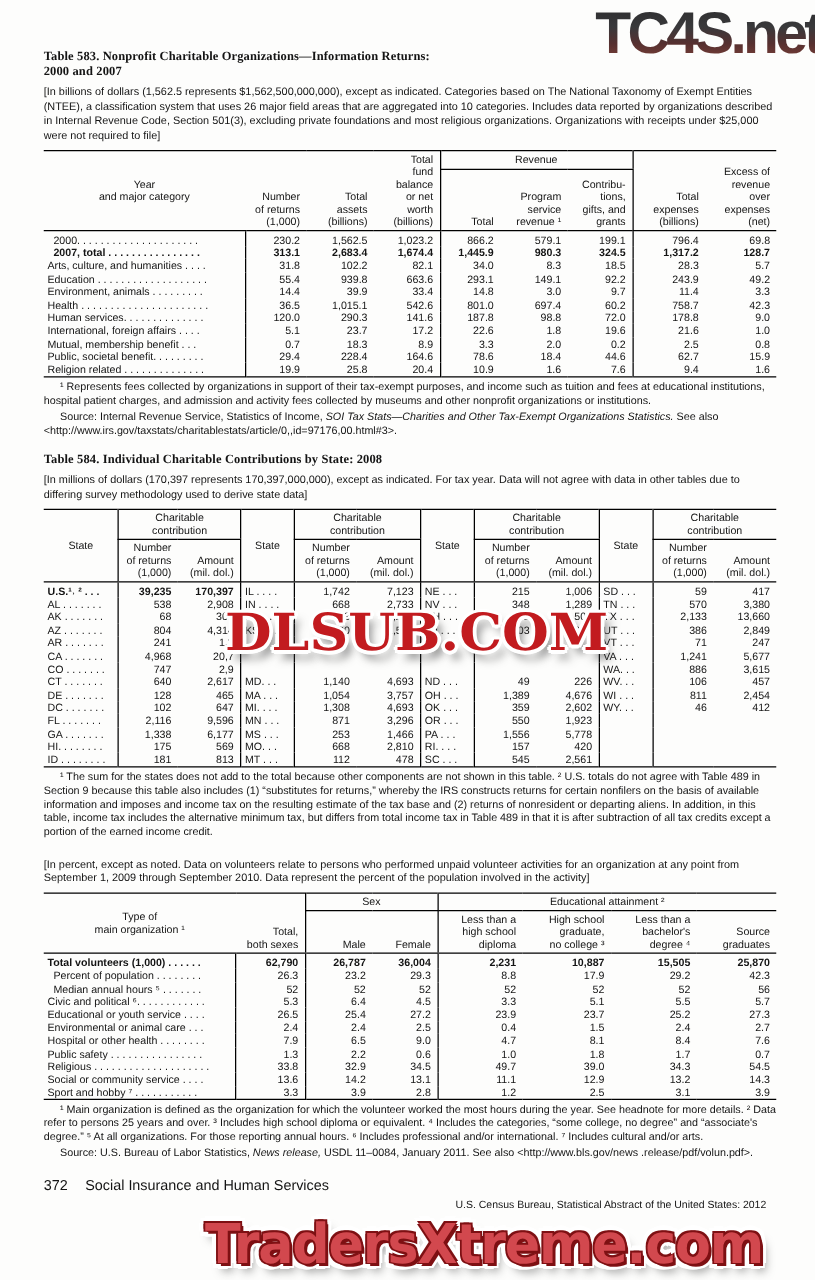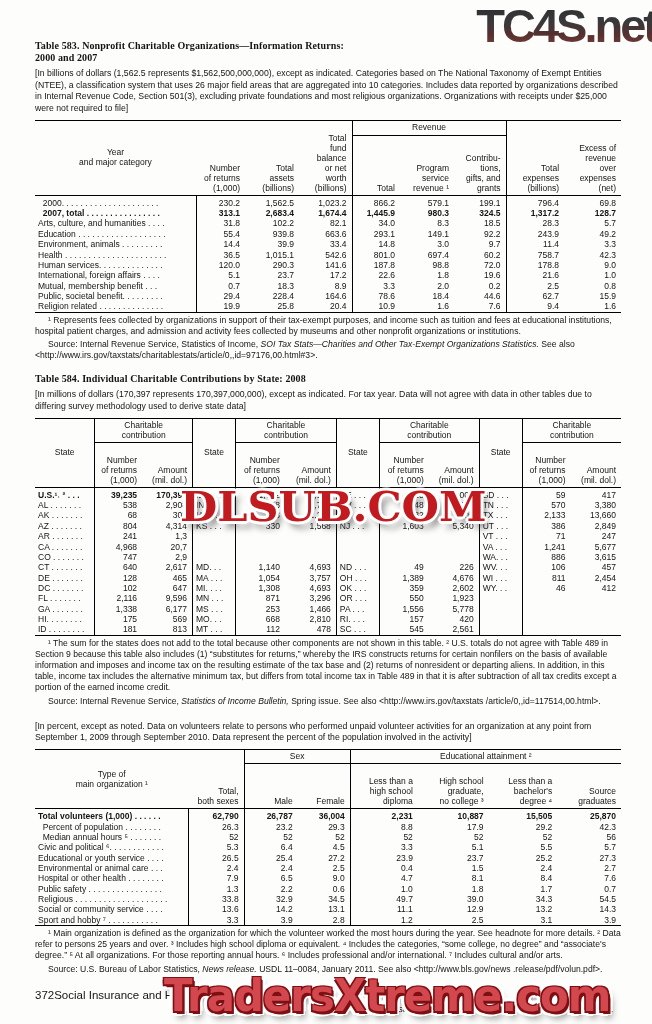--- a/index.html
+++ b/index.html
@@ -16,38 +16,38 @@
     font-family:"Liberation Serif","DejaVu Serif",serif;
     font-weight:bold;font-size:10px;line-height:1.2;margin:0 0 4px 0;letter-spacing:.1px;
   }
   .headnote{font-size:8.7px;line-height:1.34;margin:2px 0 5px 0;text-align:left;}
 
   
   table{border-collapse:collapse;width:100%;table-layout:fixed;
         border-top:1.6px solid #000;border-bottom:1.2px solid #000;
         font-size:8.5px;margin:0 0 2px 0;}
   thead th{font-weight:normal;vertical-align:bottom;text-align:right;
-           padding:12px 5px 2px 2px;line-height:1.18;white-space:pre-line;
+           padding:1px 5px 2px 2px;line-height:1.18;white-space:pre-line;
            border-bottom:1px solid #000;}
   thead th.ctr{text-align:center;vertical-align:middle;padding:1px 2px 2px 2px;}
   tbody td{padding:0 5px 0 2px;line-height:1.22;white-space:nowrap;overflow:hidden;}
   tbody tr:first-child td{padding-top:2px;}
   td.num{text-align:right;}
   td.stub,td.st{text-align:left;padding-left:3px;padding-right:0;}
   .vl{border-left:1px solid #000;}
   .b{font-weight:bold;}
   tr.b td{font-weight:bold;}
 
   
   .fn{font-size:8.6px;line-height:1.3;margin:2px 0 0 0;text-indent:13px;}
   .fn i{font-style:italic;}
   .block-gap{height:12px;}
 
   
-  .footer{margin-top:14px;font-size:11.5px;display:flex;align-items:baseline;}
+  .footer{margin-top:14px;font-size:11.5px;display:flex;gap:14px;align-items:baseline;}
   .census{font-size:8.4px;text-align:right;margin-top:3px;padding-right:8px;}
 
   
   .wm-tc4s{
     position:absolute;top:2px;right:-4px;z-index:6;
     font-family:"Liberation Sans","DejaVu Sans",sans-serif;
     font-weight:900;font-size:47px;line-height:1;letter-spacing:-3px;
     background:linear-gradient(180deg,#2c2c2e 0%,#39393b 42%,#563030 70%,#7c4038 100%);
     -webkit-background-clip:text;background-clip:text;color:transparent;
     filter:blur(.4px);
@@ -515,21 +515,20 @@
           <td class="num vl">545</td>
           <td class="num">2,561</td>
           <td class="st vl"></td>
           <td class="num vl"></td>
           <td class="num"></td>
         </tr>
       </tbody>
   </table>
 
   <p class="fn">¹ The sum for the states does not add to the total because other components are not shown in this table. ² U.S. totals do not agree with Table 489 in Section 9 because this table also includes (1) “substitutes for returns,” whereby the IRS constructs returns for certain nonfilers on the basis of available information and imposes and income tax on the resulting estimate of the tax base and (2) returns of nonresident or departing aliens. In addition, in this table, income tax includes the alternative minimum tax, but differs from total income tax in Table 489 in that it is after subtraction of all tax credits except a portion of the earned income credit.</p>
-  <p class="fn"><span>Source: Internal Revenue Service, </span><i>Statistics of Income Bulletin,</i><span> Spring issue. See also &lt;http://www.irs.gov/taxstats /article/0,,id=117514,00.html&gt;.</span></p>
 
   <div class="block-gap"></div>
 
   <p class="headnote">[In percent, except as noted. Data on volunteers relate to persons who performed unpaid volunteer activities for an organization at any point from September 1, 2009 through September 2010. Data represent the percent of the population involved in the activity]</p>
 
   <table>
     <colgroup>
       <col style="width:152px">
         <col style="width:55px">
         <col style="width:53px">

